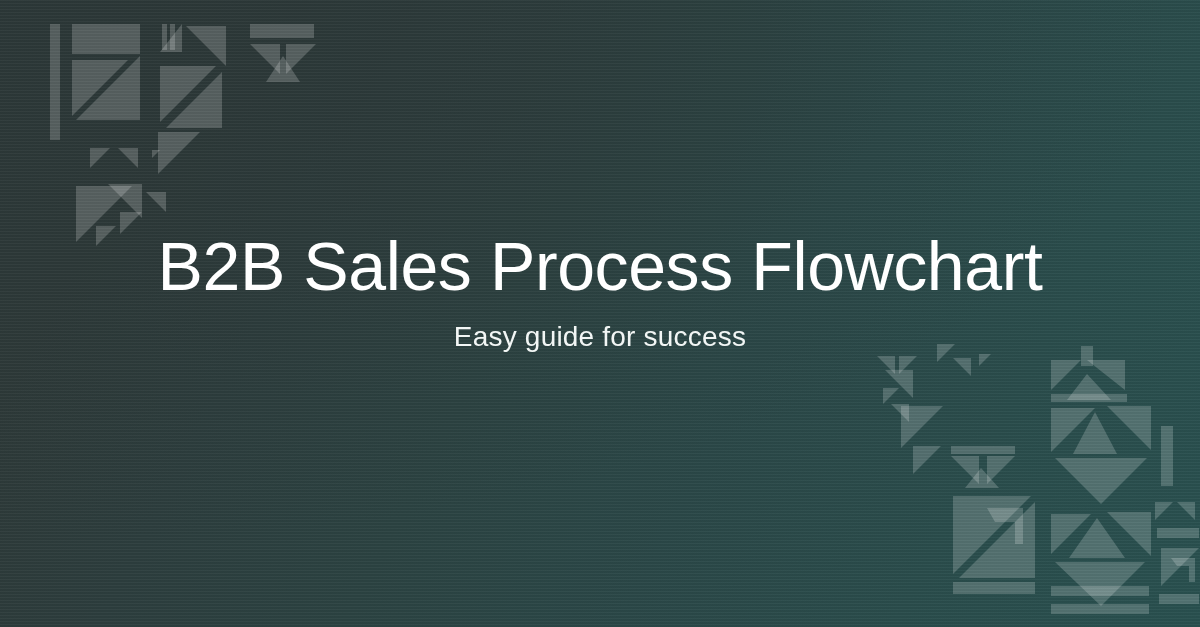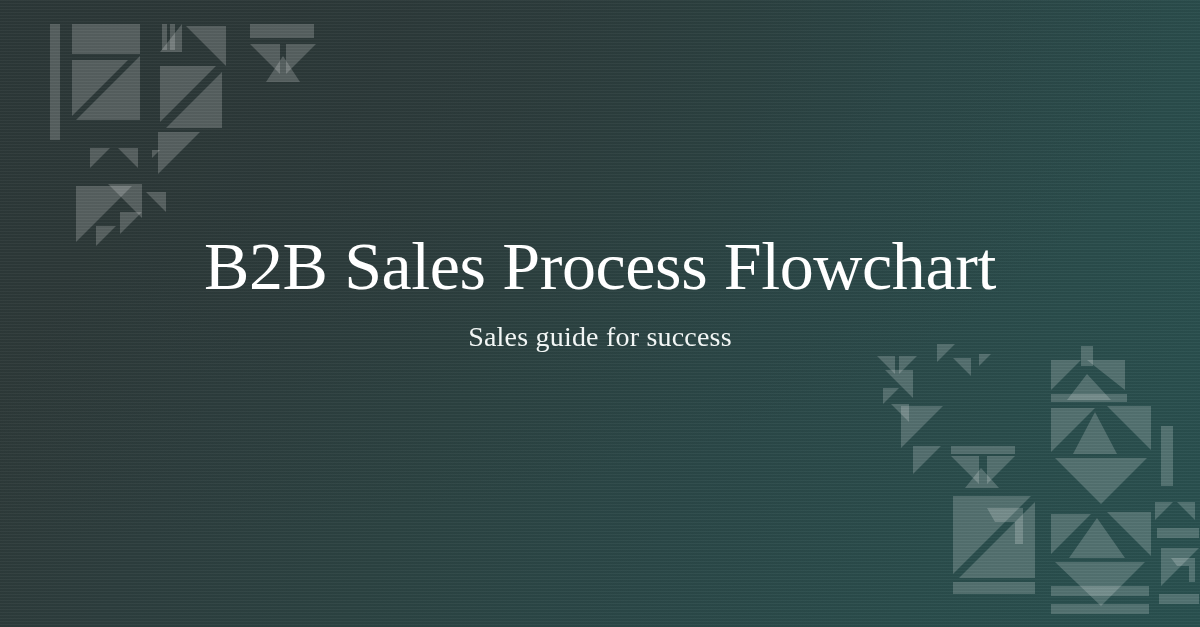--- a/index.html
+++ b/index.html
@@ -6,21 +6,21 @@
   html, body {
     margin: 0;
     padding: 0;
     background: #1b2424;
   }
   #canvas {
     position: relative;
     width: 1200px;
     height: 627px;
     overflow: hidden;
-    font-family: Liberation Serif, serif;
+    font-family: Liberation Sans, sans-serif;
   }
   
   #bg-gradient {
     position: absolute;
     inset: 0;
     background:
       linear-gradient(118deg,
         #2e3a39 0%,
         #2e3a39 14%,
         #2d3e3e 28%,
@@ -203,17 +203,17 @@
         <rect x="304" y="252" width="40" height="10"></rect>
       </g>
     </svg>
   </div>
 
   <div id="bg-texture"></div>
 
   <div id="text-block">
     <div id="text-inner">
       <h1 id="page-title">B2B Sales Process Flowchart</h1>
-      <p id="page-subtitle">Sales guide for success</p>
+      <p id="page-subtitle">Easy guide for success</p>
     </div>
   </div>
 
 </div>
 
 </body></html>

